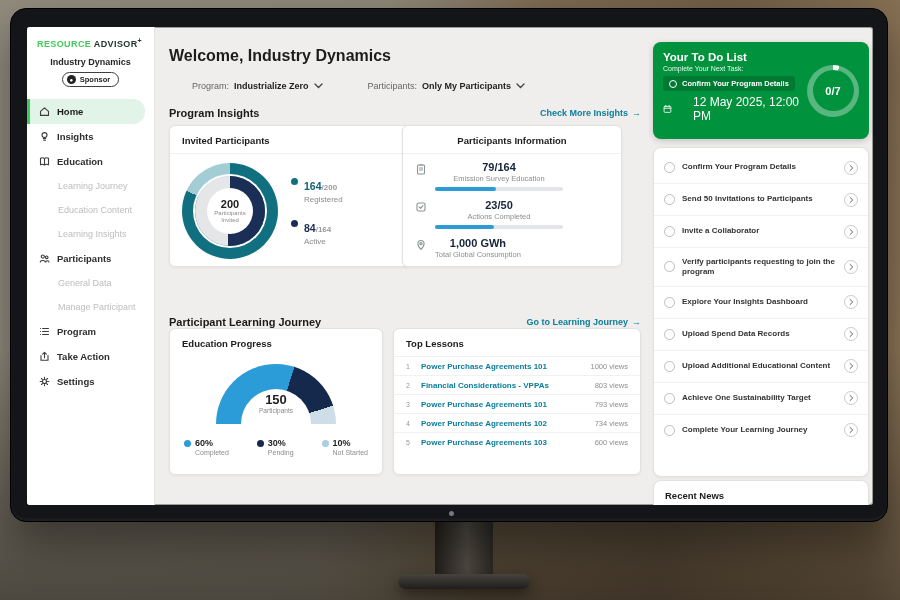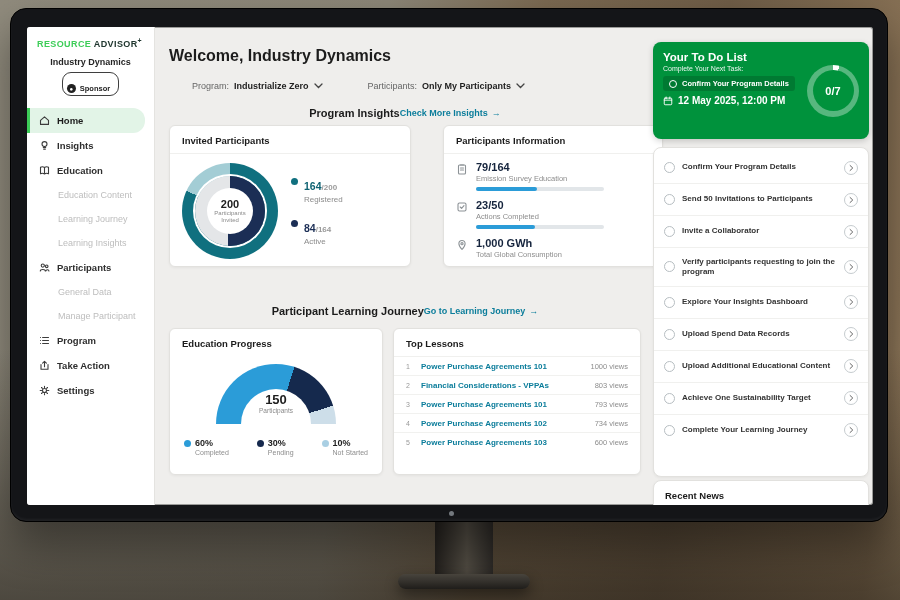--- a/index.html
+++ b/index.html
@@ -22,39 +22,39 @@
 
   .screen{position:absolute;left:16px;top:18px;width:846px;height:478px;background:#efeeec;
     border-radius:3px;overflow:hidden;color:#333;box-shadow:inset 0 0 0 1px rgba(0,0,0,.35);}
 
   
   .sidebar{position:absolute;left:0;top:0;width:128px;height:100%;background:#fff;border-right:1px solid #e4e3e0;}
   .logo{padding:10px 10px 0;font-size:9px;font-weight:bold;letter-spacing:.4px;white-space:nowrap;}
   .logo .p1{color:#3dcd58;} .logo .p2{color:#20372f;} .logo .plus{color:#20372f;font-size:7px;vertical-align:super;}
   .org{margin-top:8px;text-align:center;font-size:9px;font-weight:bold;color:#262626;}
   .sponsor{margin:5px auto 0;width:max-content;display:flex;align-items:center;gap:4px;border:1px solid #3f3f3f;
-    border-radius:9px;padding:11px 8px 2px 4px;font-size:7.5px;font-weight:bold;color:#222;background:#fff;}
+    border-radius:9px;padding:2px 8px 2px 4px;font-size:7.5px;font-weight:bold;color:#222;background:#fff;}
   .sponsor-ic{width:9px;height:9px;border-radius:50%;background:#222;color:#fff;font-size:6px;
     display:flex;align-items:center;justify-content:center;}
   .nav{margin-top:12px;display:flex;flex-direction:column;}
   .nav-item{display:flex;align-items:center;gap:7px;height:25px;padding-left:12px;font-size:9.5px;font-weight:bold;color:#2e2e2e;cursor:pointer;}
   .nav-item.sub{padding-left:31px;font-weight:normal;color:#bdbdbd;height:24px;font-size:9px;}
   .nav-item.active{background:#e2f4e7;border-left:3px solid #3dcd58;padding-left:9px;border-radius:0 12px 12px 0;width:118px;color:#1c1c1c;}
   .nav-ic{width:11px;height:11px;flex:0 0 auto;}
   .nav-ic path,.nav-ic circle,.nav-ic rect{fill:none;stroke:#3c3c3c;stroke-width:1.1;stroke-linecap:round;stroke-linejoin:round;}
 
   
   .main-title{position:absolute;left:142px;top:20px;font-size:16px;font-weight:bold;color:#1c1c1c;}
   .filters{position:absolute;left:142px;top:54px;display:flex;gap:22px;align-items:center;}
   .filter{display:flex;align-items:center;gap:5px;font-size:9px;color:#666;cursor:pointer;padding-left:23px;}
   .filter b{color:#1e1e1e;}
   .chev{width:9px;height:6px;} .chev path{fill:none;stroke:#444;stroke-width:1.3;stroke-linecap:round;}
 
-  .section-head{position:absolute;left:142px;width:472px;display:flex;justify-content:center;align-items:center;}
-  #sec1{top:80px;} #sec2{top:278px;}
+  .section-head{position:absolute;left:142px;width:472px;display:flex;justify-content:space-between;align-items:center;}
+  #sec1{top:80px;} #sec2{top:289px;}
   .sec-title{font-size:11px;font-weight:bold;color:#1b1b1b;}
   .sec-link{font-size:9px;font-weight:bold;color:#0b7d9b;display:flex;gap:4px;align-items:center;cursor:pointer;}
 
   .card{position:absolute;background:#fff;border:1px solid #e2e1de;border-radius:6px;box-shadow:0 1px 3px rgba(0,0,0,.05);}
   .card-title{font-size:9.5px;font-weight:bold;color:#1c1c1c;padding:9px 12px 7px;border-bottom:1px solid #f0f0ee;}
 
   #card-invited{left:142px;top:98px;width:242px;height:142px;}
   .invited-body{display:flex;align-items:center;gap:13px;padding:9px 8px 0 12px;}
   .donut{position:relative;width:96px;height:96px;}
   .donut .ring1{position:absolute;inset:0;border-radius:50%;background:conic-gradient(#10707f 0 295deg,#a3cdd5 295deg 360deg);}
@@ -63,21 +63,21 @@
     display:flex;flex-direction:column;align-items:center;justify-content:center;text-align:center;}
   .hole .v{font-size:11px;font-weight:bold;color:#202020;}
   .hole .l{font-size:6px;color:#8a8a8a;line-height:1.25;}
   .legend{display:flex;flex-direction:column;gap:14px;}
   .leg-item{display:flex;gap:6px;align-items:flex-start;}
   .dot{width:7px;height:7px;border-radius:50%;margin-top:2px;flex:0 0 auto;}
   .leg-v{font-size:10.5px;font-weight:bold;}
   .leg-sfx{font-size:8px;color:#9a9a9a;font-weight:bold;}
   .leg-l{font-size:8px;color:#8b8b8b;margin-top:1px;}
 
-  #card-info{left:416px;top:98px;width:220px;height:142px;}
+  #card-info{left:375px;top:98px;width:220px;height:142px;text-align:center;}
   .info-body{padding:7px 12px;display:flex;flex-direction:column;gap:8px;}
   .stat{display:flex;gap:8px;}
   .stat-ic{width:12px;height:12px;margin-top:2px;flex:0 0 auto;}
   .stat-ic path,.stat-ic rect,.stat-ic circle{fill:none;stroke:#8c9296;stroke-width:1.1;stroke-linecap:round;stroke-linejoin:round;}
   .stat-v{font-size:11px;font-weight:bold;color:#15243d;}
   .stat-l{font-size:7.5px;color:#8d8d8d;margin-top:1px;}
   .bar{width:128px;height:4px;border-radius:2px;background:#e2e6e9;margin-top:4px;}
   .bar i{display:block;height:100%;border-radius:2px;background:#2b9cd8;}
 
   #card-edu{left:142px;top:301px;width:214px;height:147px;}
@@ -103,21 +103,21 @@
   .lr-views{font-size:7.5px;color:#8d8d8d;flex:0 0 auto;}
 
   
   #card-todo{left:626px;top:15px;width:216px;height:97px;background:#00923c;border:none;border-radius:8px;
     box-shadow:0 2px 6px rgba(0,0,0,.18);padding:9px 10px;display:flex;justify-content:space-between;color:#fff;}
   .todo-title{font-size:11.5px;font-weight:bold;}
   .todo-sub{font-size:7px;margin-top:2px;opacity:.92;}
   .todo-task{margin-top:4px;display:flex;align-items:center;gap:5px;background:rgba(0,0,0,.16);border-radius:3px;
     padding:3px 6px;font-size:7.5px;font-weight:bold;width:max-content;cursor:pointer;}
   .todo-check{width:8px;height:8px;border:1.2px solid #fff;border-radius:50%;flex:0 0 auto;}
-  .todo-date{margin-top:4px;display:flex;align-items:center;gap:5px;font-size:10px;font-weight:bold;}
+  .todo-date{margin-top:4px;display:flex;align-items:center;gap:21px;font-size:12px;}
   .cal-ic{width:10px;height:10px;} .cal-ic rect,.cal-ic path{fill:none;stroke:#fff;stroke-width:1.1;stroke-linecap:round;}
   .todo-ring{width:52px;height:52px;border-radius:50%;align-self:center;flex:0 0 auto;
     background:conic-gradient(#ffffff 0 14deg,rgba(255,255,255,.34) 14deg 360deg);
     display:flex;align-items:center;justify-content:center;}
   .todo-ring-in{width:41px;height:41px;border-radius:50%;background:#00923c;display:flex;align-items:center;justify-content:center;
     font-size:11px;font-weight:bold;}
 
   #card-tasks{left:626px;top:120px;width:216px;height:330px;padding-top:4px;border-radius:8px;}
   .task-row{display:flex;align-items:center;gap:7px;padding:8.5px 10px;border-bottom:1px solid #f0f0ee;cursor:pointer;}
   .task-check{flex:0 0 auto;width:11px;height:11px;border:1.3px solid #b7bec2;border-radius:50%;}
@@ -167,24 +167,24 @@
               </svg>
             <span>Insights</span>
           </div>
           <div class="nav-item">
             <svg class="nav-ic" viewBox="0 0 11 11">
                 <path d="M5.5 2.5 C4.3 1.7 2.5 1.7 1.5 2.3 V8.8 C2.5 8.2 4.3 8.2 5.5 9 C6.7 8.2 8.5 8.2 9.5 8.8 V2.3 C8.5 1.7 6.7 1.7 5.5 2.5 Z M5.5 2.5 V9"></path>
               </svg>
             <span>Education</span>
           </div>
           <div class="nav-item sub">
+            <span>Learning Journey</span>
+          </div>
+          <div class="nav-item sub">
             <span>Education Content</span>
-          </div>
-          <div class="nav-item sub">
-            <span>Learning Journey</span>
           </div>
           <div class="nav-item sub">
             <span>Learning Insights</span>
           </div>
           <div class="nav-item">
             <svg class="nav-ic" viewBox="0 0 11 11">
                 <circle cx="3.8" cy="3.6" r="1.6"></circle>
                 <circle cx="7.7" cy="4.3" r="1.3"></circle>
                 <path d="M1.3 9 C1.3 6.9 6.3 6.9 6.3 9 M6.9 8.9 C7.1 7.4 9.9 7.5 9.9 9"></path>
               </svg>

